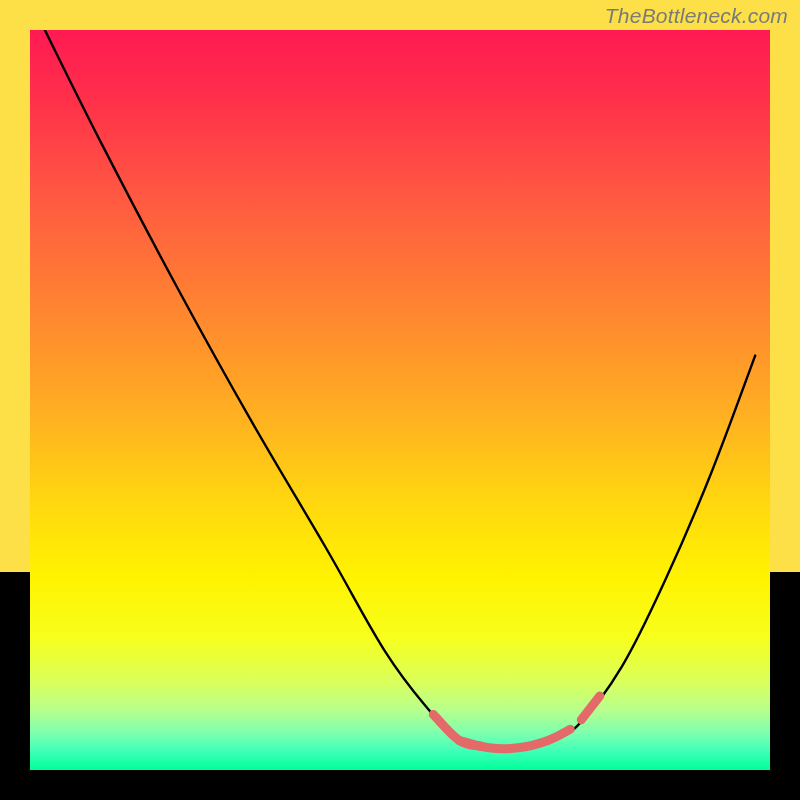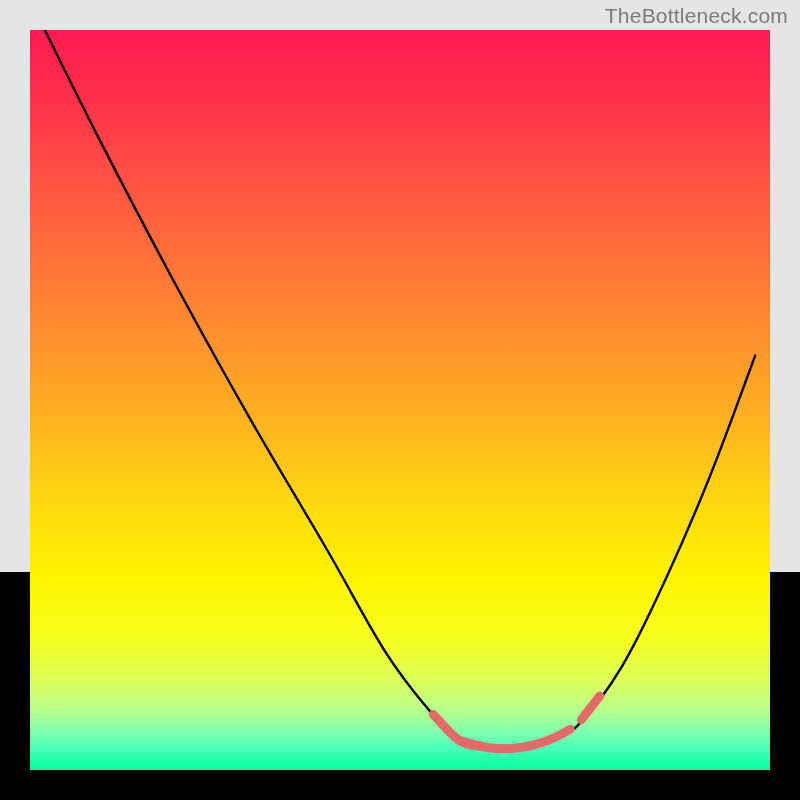--- a/index.html
+++ b/index.html
@@ -8,21 +8,22 @@
     width: 800px;
     height: 800px;
     background: #000;
     overflow: hidden;
     font-family: Arial, Helvetica, sans-serif;
   }
   .frame {
     position: relative;
     width: 800px;
     height: 572px;
-    background: #e5e5e5;
+    background: #fde047;
+    font-style: italic;
   }
   .watermark {
     position: absolute;
     top: 4px;
     right: 12px;
     color: #7a7a7a;
     font-size: 21px;
     font-weight: 400;
     letter-spacing: 0.2px;
     z-index: 3;

